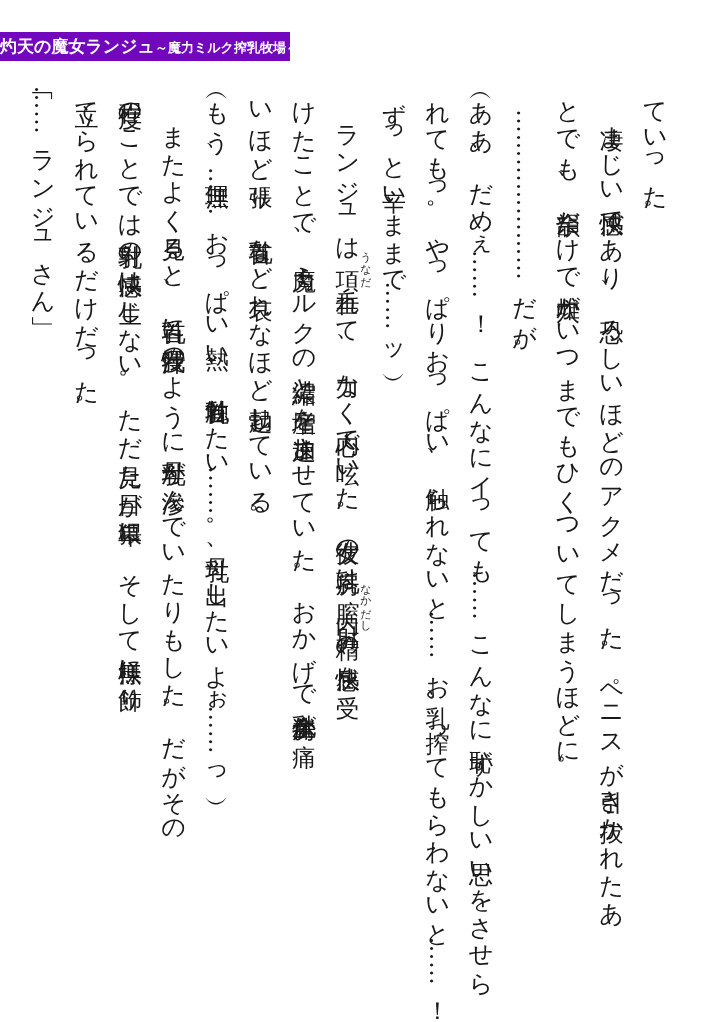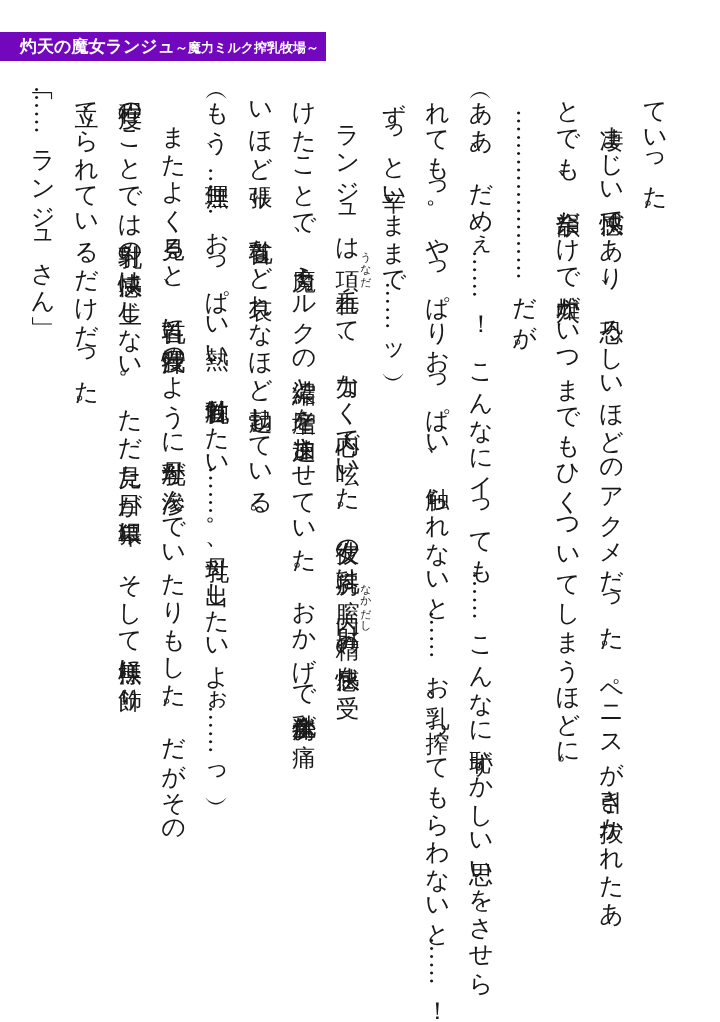--- a/index.html
+++ b/index.html
@@ -13,21 +13,21 @@
   body{
     background:var(--page-bg);
     font-family:"DejaVu Serif","Liberation Serif",serif;
     color:var(--body-text);
     position:relative;
   }
   
   .chapter-bar{
     position:absolute;
     top:32px;left:0;
-    width:326px;height:29px;
+    width:290px;height:29px;
     background:var(--accent);
     color:var(--header-text);
     text-align:right;
     line-height:29px;
     white-space:nowrap;
     padding-right:7px;
     font-weight:bold;
   }
   .chapter-bar .title{font-size:17px;}
   .chapter-bar .subtitle{font-size:13px;}

